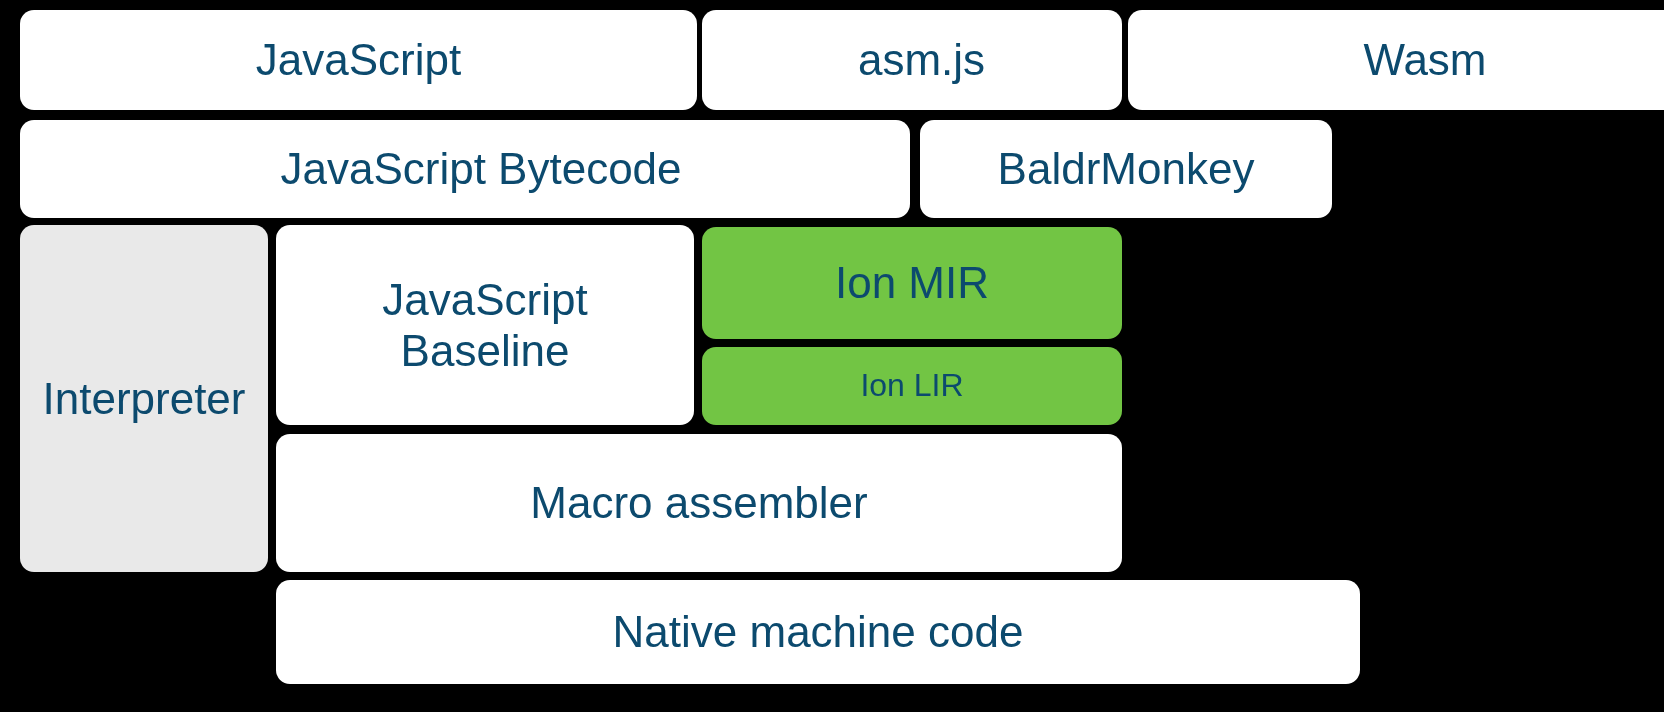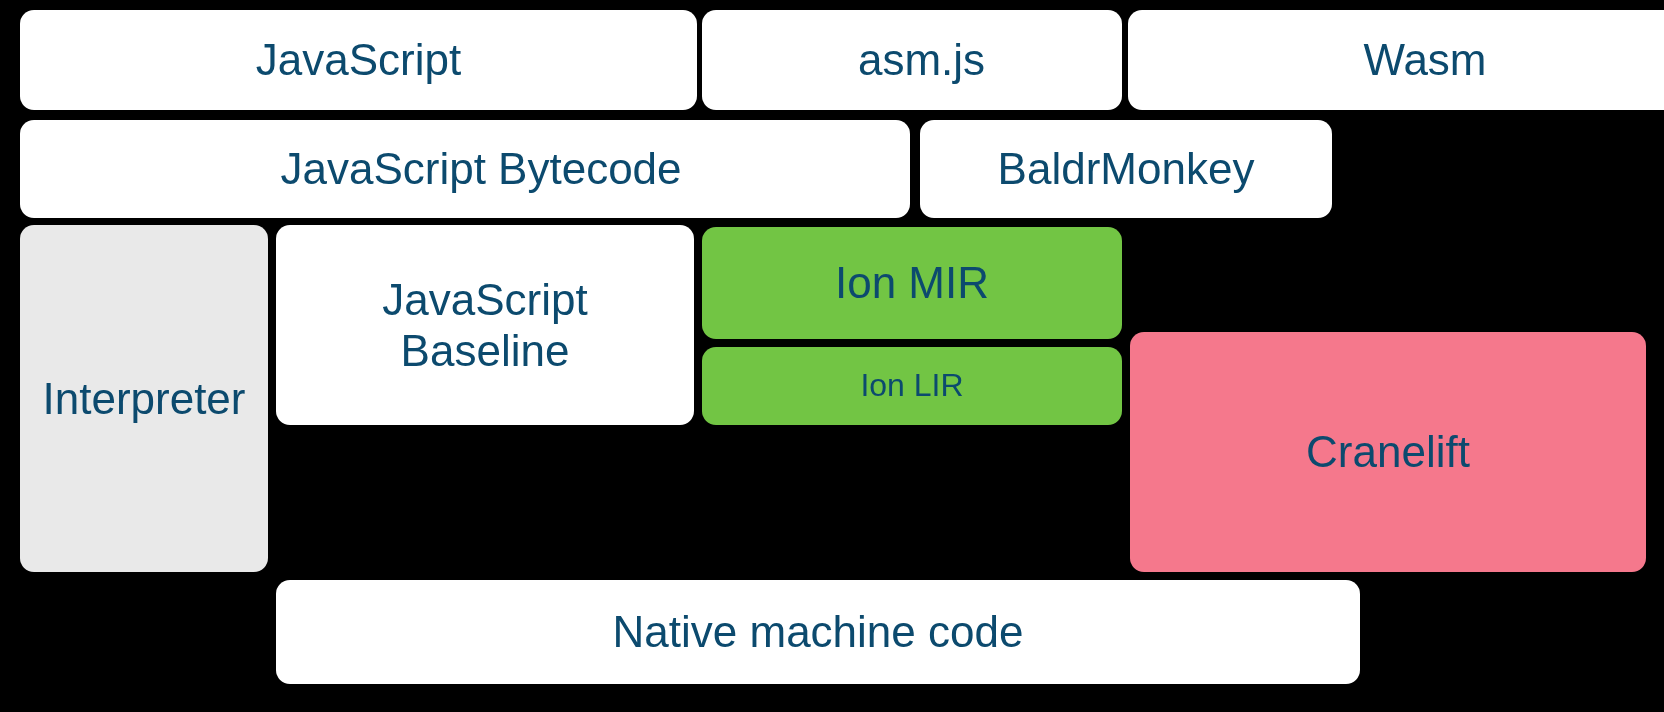--- a/index.html
+++ b/index.html
@@ -73,22 +73,22 @@
   </div>
 
   <div class="node green" style="left:702px; top:227px; width:420px; height:112px; font-size:44px;">
     <span class="label">Ion MIR</span>
   </div>
 
   <div class="node green" style="left:702px; top:347px; width:420px; height:78px; font-size:32px;">
     <span class="label">Ion LIR</span>
   </div>
 
-  <div class="node pink" style="left:1130px; top:332px; width:516px; height:240px; font-size:44px;">
-    <span class="label">Cranelift</span>
+
+  <div class="node white" style="left:276px; top:434px; width:846px; height:138px; font-size:44px;">
+    <span class="label">Macro assembler</span>
   </div>
-
 
   <div class="node white" style="left:276px; top:580px; width:1084px; height:104px; font-size:44px;">
     <span class="label">Native machine code</span>
   </div>
 
 </div>
 
 </body></html>

